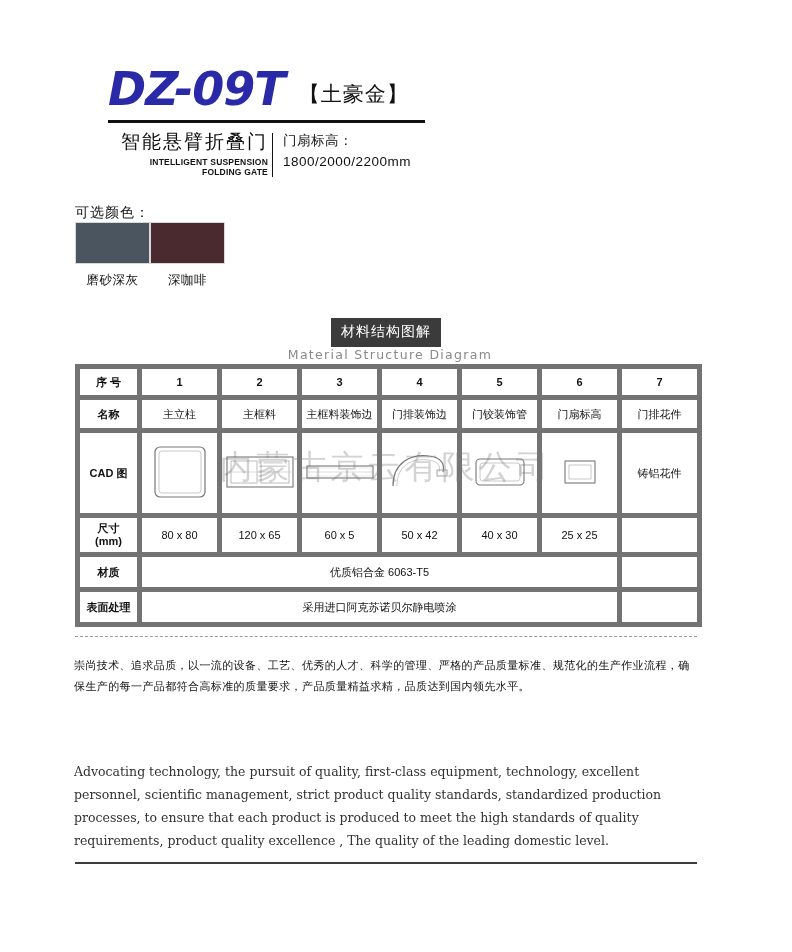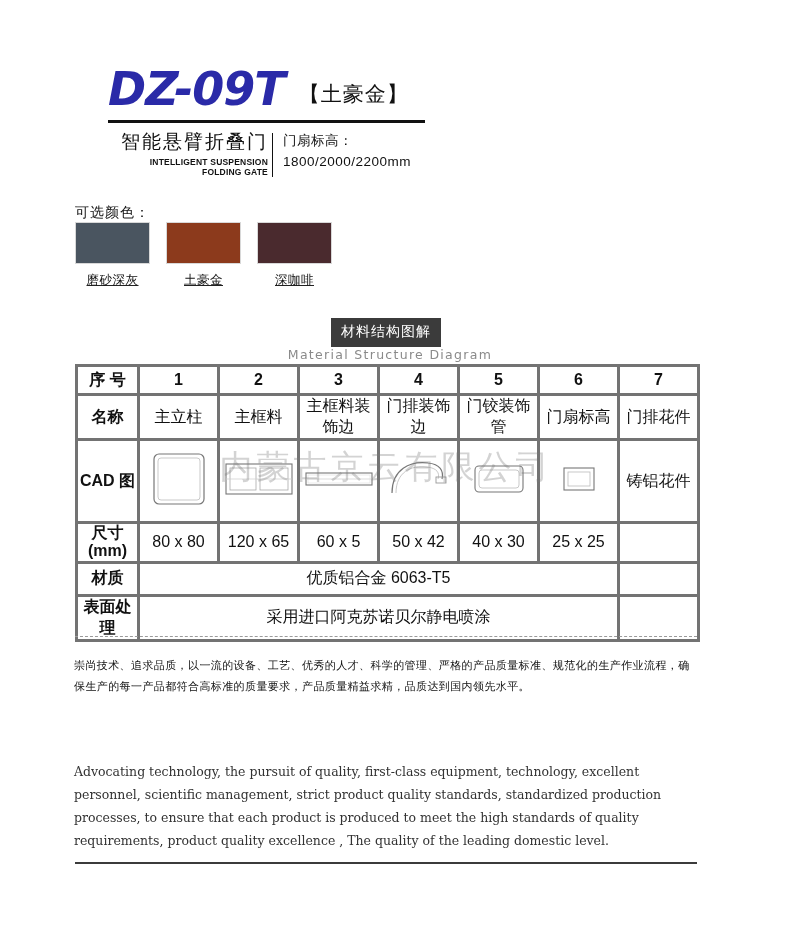--- a/index.html
+++ b/index.html
@@ -105,22 +105,21 @@
   }
   .colors-label {
     font-size: 14px;
     color: #111;
     letter-spacing: 1px;
     padding-top: 14px;
     width: 90px;
   }
   .swatch-group {
     display: flex;
-    gap: 16px;
-    text-decoration: underline;
+    gap: 0;
   }
   .swatch-item {
     width: 75px;
     text-align: center;
   }
   .swatch {
     width: 75px;
     height: 42px;
     border: 1px solid #d8d8d8;
     box-sizing: border-box;
@@ -171,24 +170,24 @@
     left: 75px;
     top: 364px;
     width: 622px;
   }
   table.spec {
     border-collapse: collapse;
     width: 622px;
     table-layout: fixed;
   }
   table.spec td, table.spec th {
-    border: 3px solid #737373;
+    border: 5px solid #737373;
     text-align: center;
     vertical-align: middle;
-    font-size: 16px;
+    font-size: 11px;
     color: #111;
     padding: 0;
     background: transparent;
   }
   .col-label { width: 62px; }
   .col-n { width: 80px; }
   .row-no td { height: 26px; font-weight: bold; font-size: 13px; }
   .row-name td { height: 28px; }
   .row-cad td { height: 80px; }
   .row-size td { height: 34px; line-height: 1.15; }
@@ -276,24 +275,20 @@
   </div>
 
   <div class="colors">
     <div class="colors-label">可选颜色：</div>
     <div class="swatch-group">
       <div class="swatch-item">
         <div class="swatch" id="sw0" style="background: rgb(74, 85, 96);"></div>
         <div class="swatch-name">磨砂深灰</div>
       </div>
       <div class="swatch-item">
-        <div class="swatch" id="sw1" style="background: rgb(140, 58, 28);"></div>
-        <div class="swatch-name">土豪金</div>
-      </div>
-      <div class="swatch-item">
         <div class="swatch" id="sw2" style="background: rgb(74, 42, 46);"></div>
         <div class="swatch-name">深咖啡</div>
       </div>
     </div>
   </div>
 
   <div class="section">
     <div class="section-head">
       <div class="section-tag">材料结构图解</div>
       <div class="section-en">Material Structure Diagram</div>

